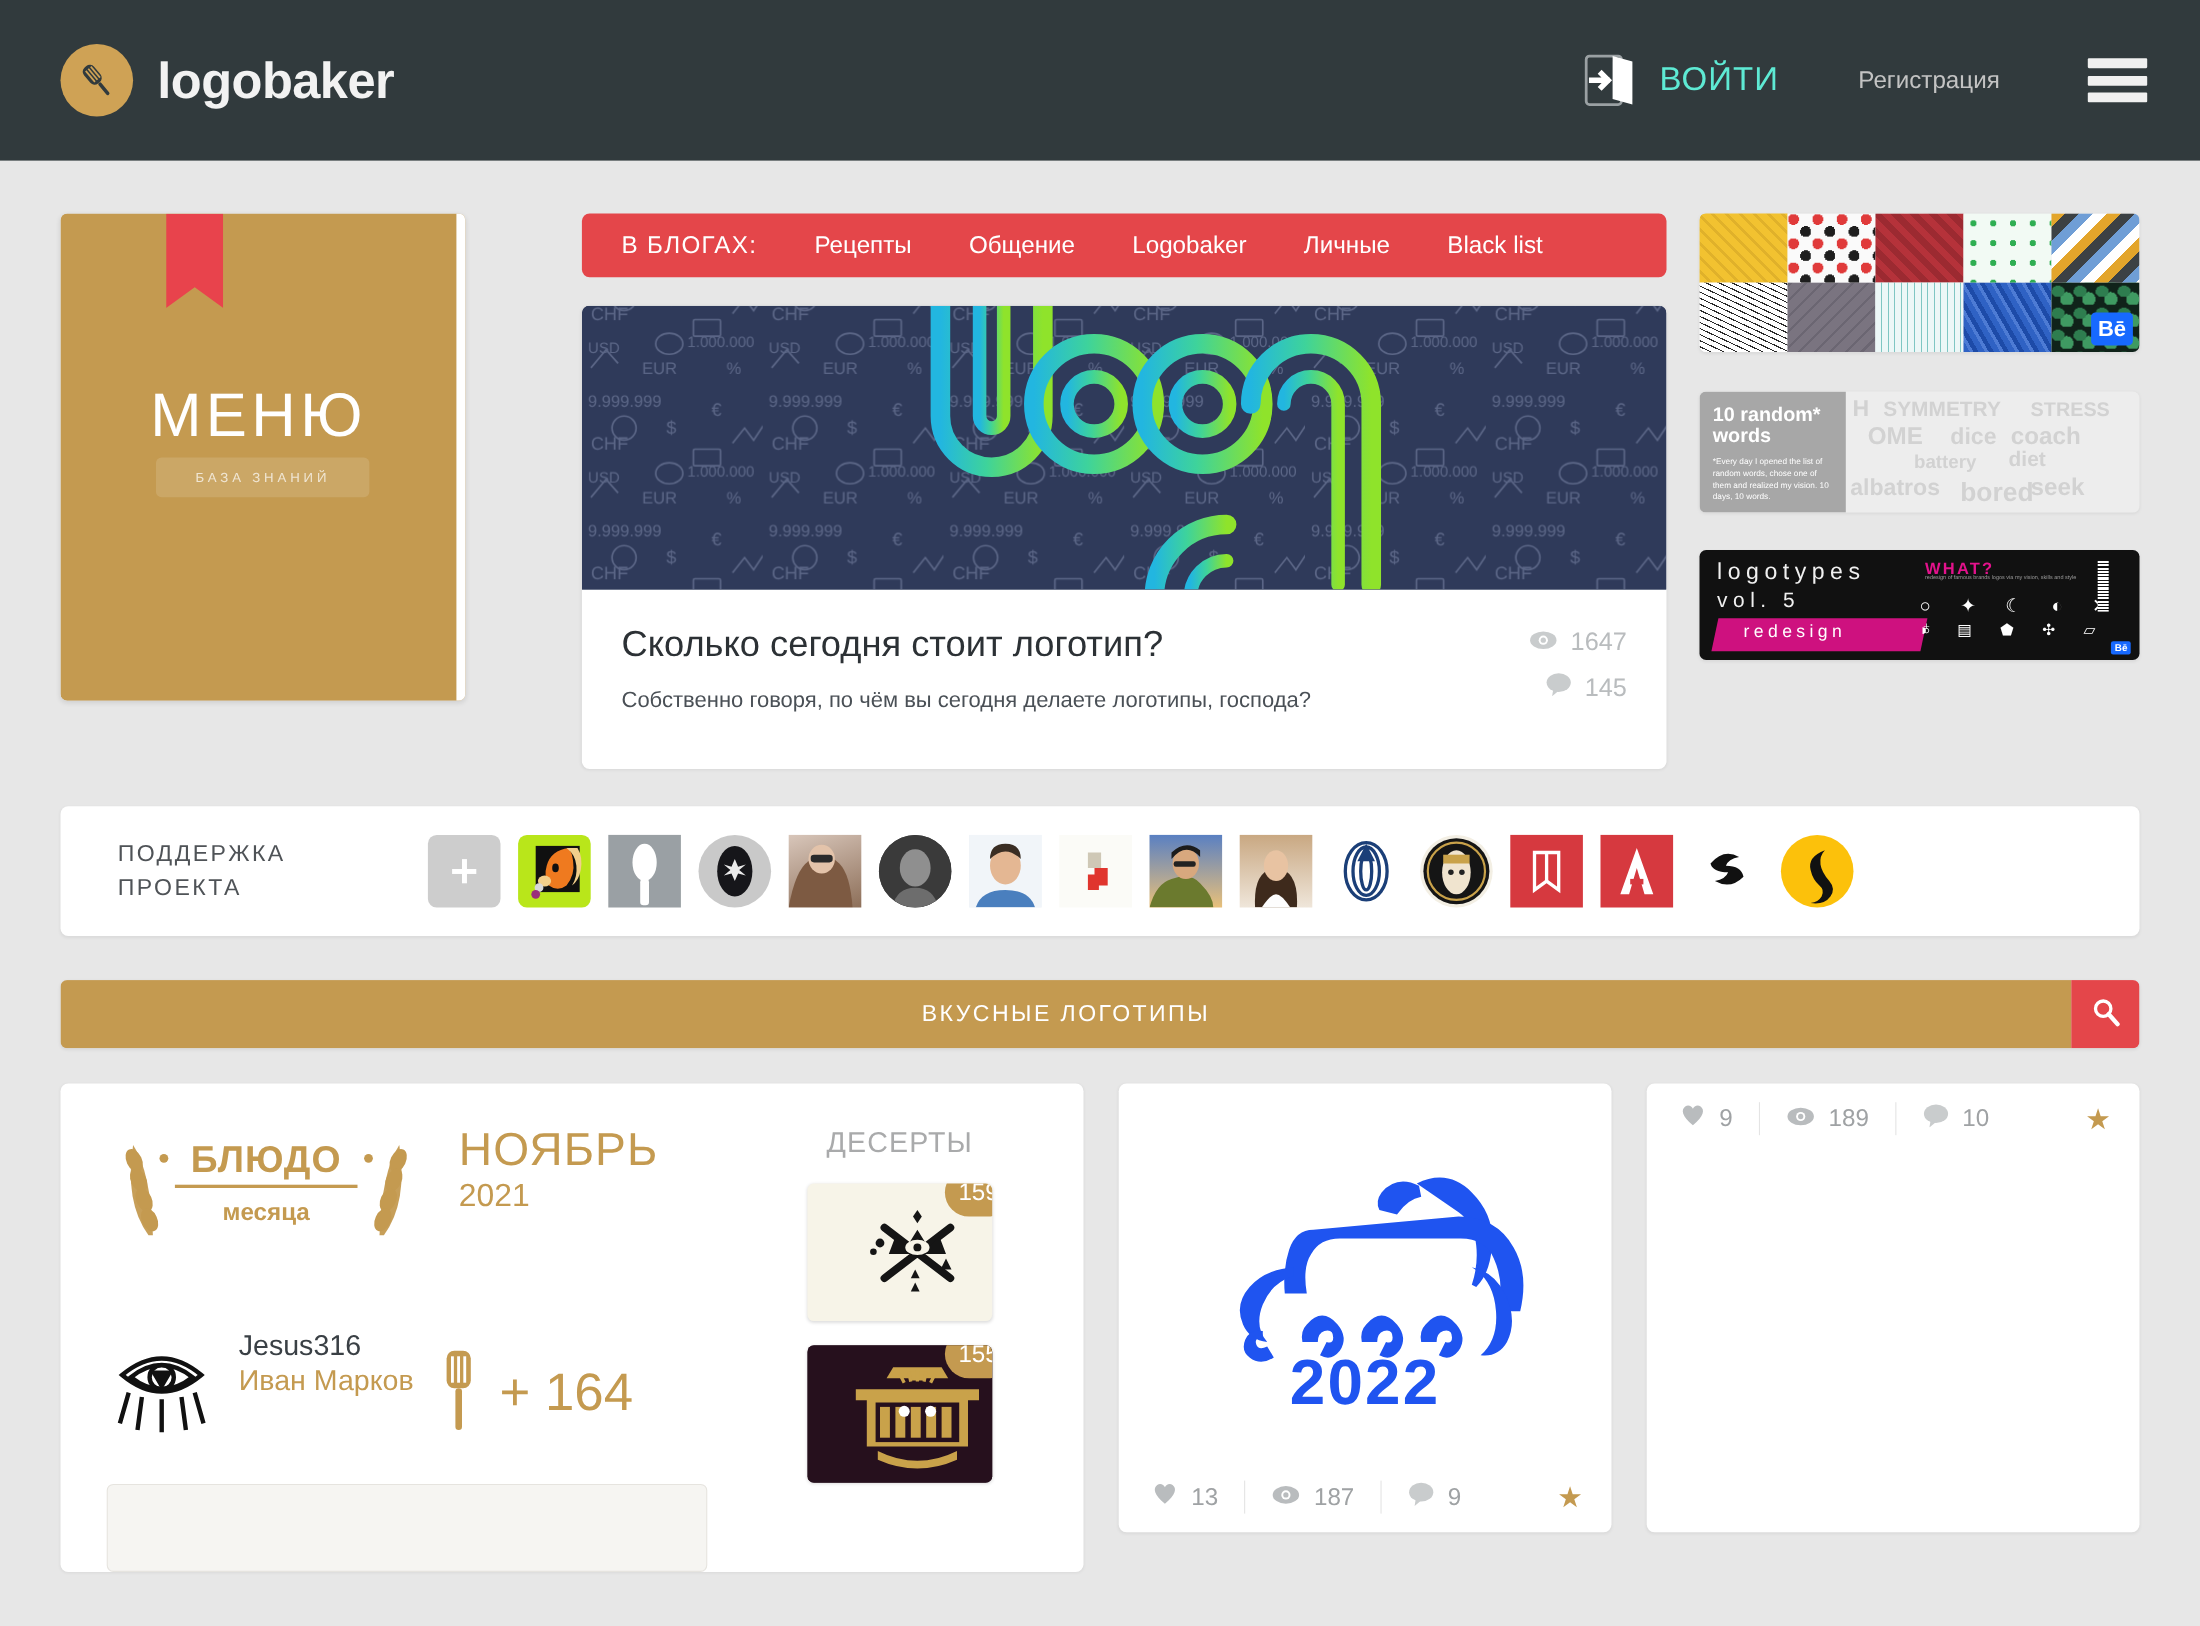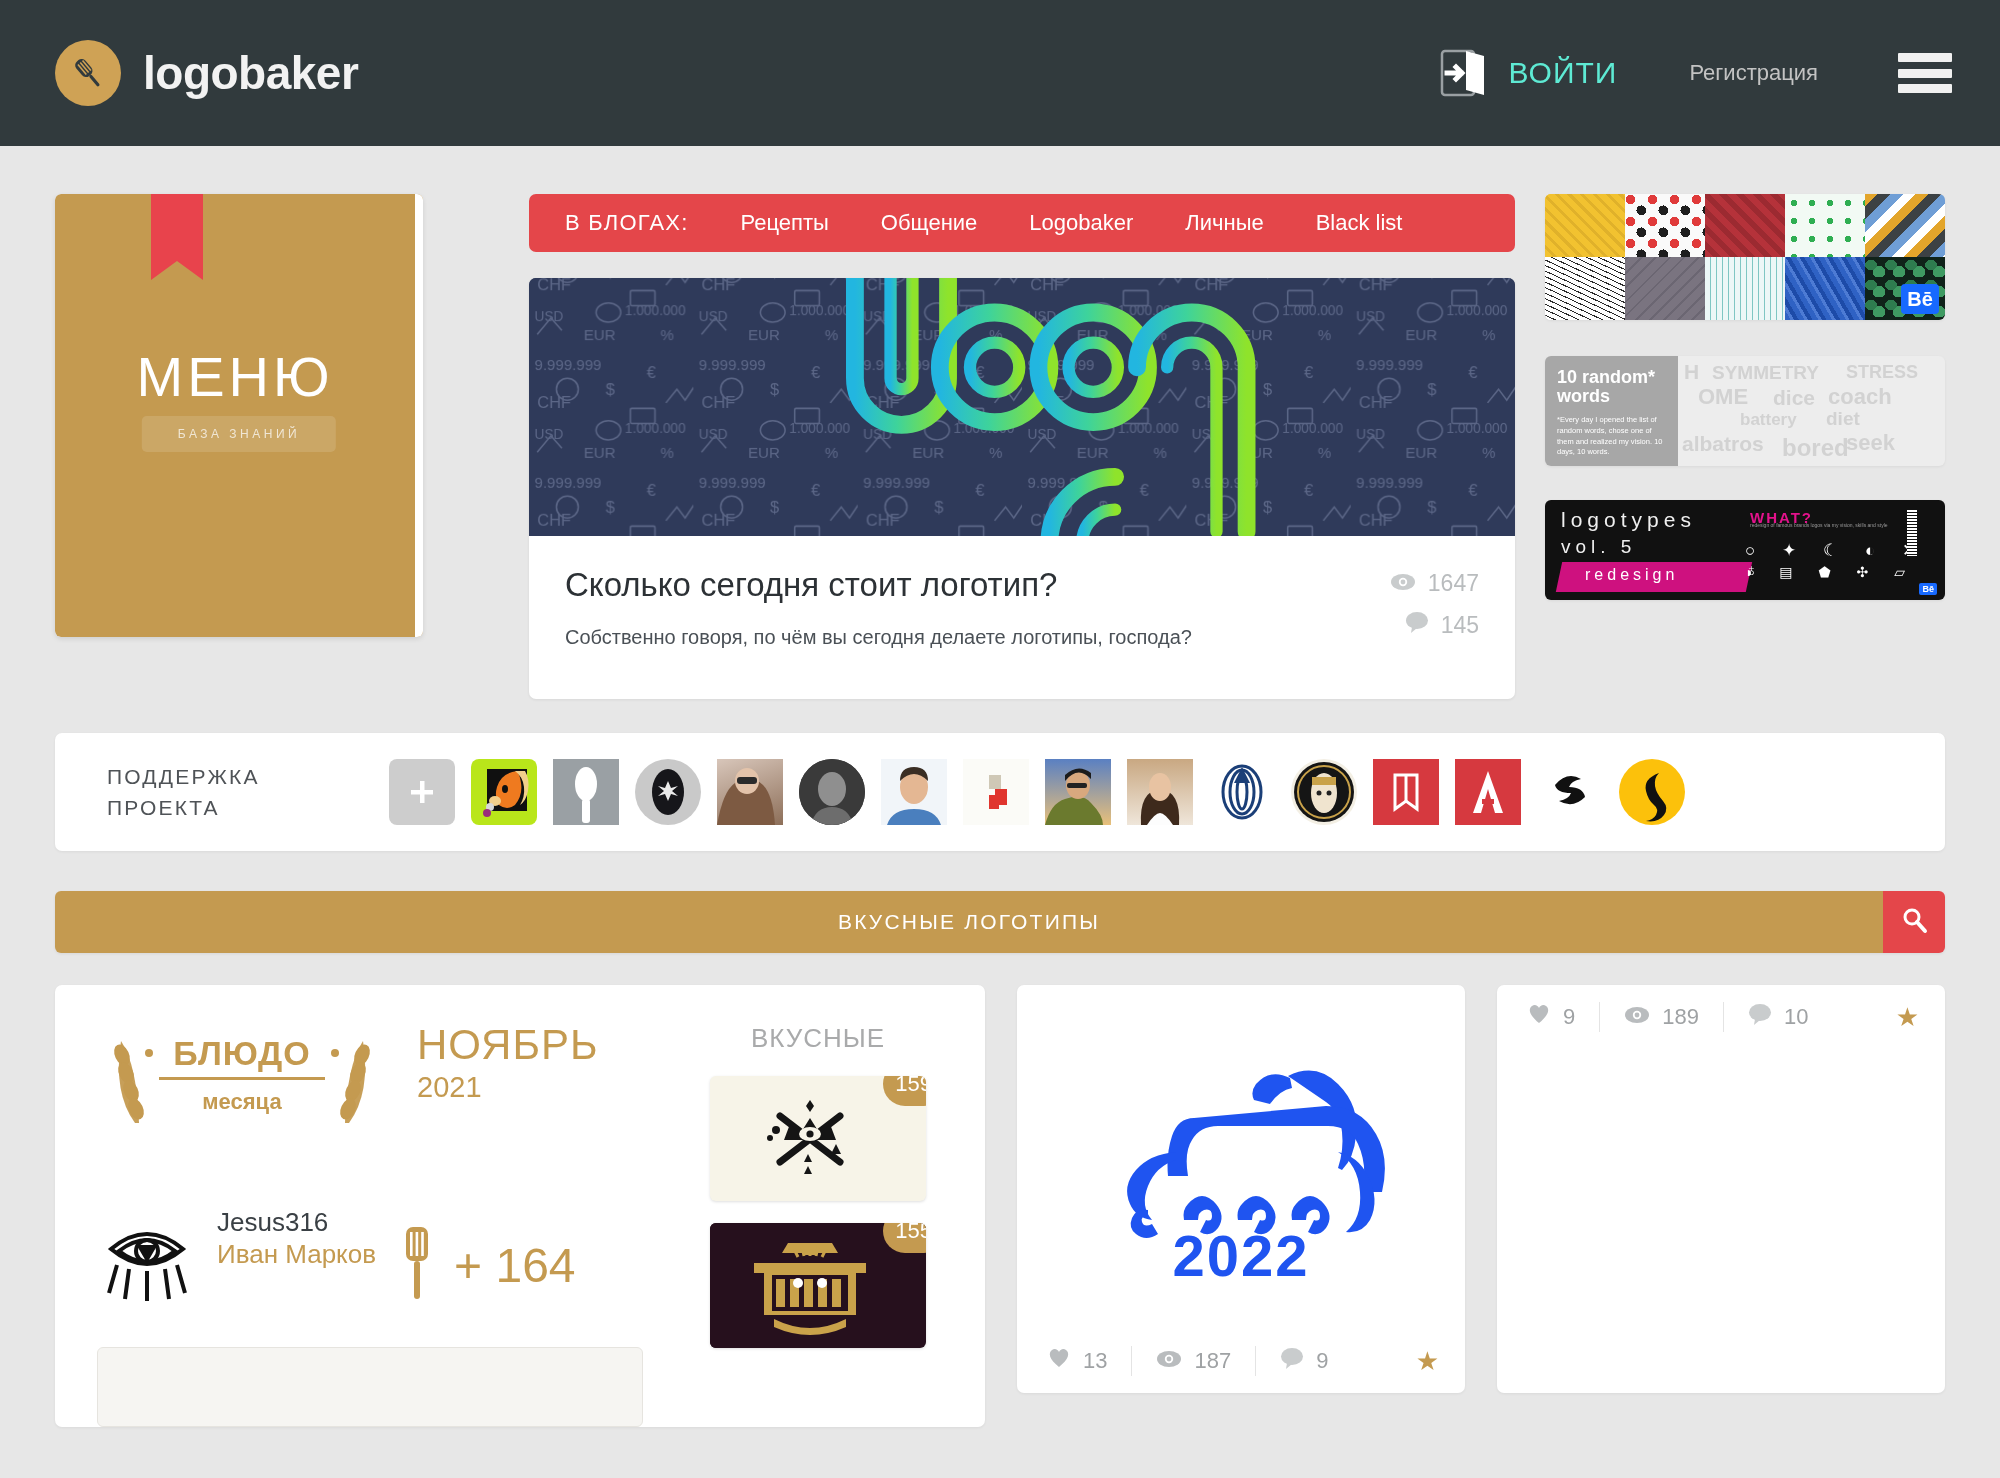--- a/index.html
+++ b/index.html
@@ -255,21 +255,21 @@
   .dish-name { font-size: 26px; color: #c49a50; line-height: 1.25; }
   .dish-plus { display: flex; align-items: center; gap: 16px; margin-top: 16px; }
   .dish-plus-num { color: #c49a50; font-size: 48px; }
   .dish-input {
     margin: 36px 42px 0 0; height: 80px; background: #f6f5f2;
     border: 1px solid #e6e4df; border-radius: 6px;
   }
   .dish-right { width: 300px; flex: 0 0 300px; padding-right: 34px; }
   .desserts-label { text-align: center; color: #a9aaab; font-size: 26px; letter-spacing: 1px; }
   .dessert-thumb {
-    position: relative; margin: 22px auto 0 auto; width: 216px; height: 125px;
+    position: relative; margin: 22px auto 0 auto; width: 168px; height: 125px;
     border-radius: 6px; overflow: hidden; cursor: pointer;
     box-shadow: 0 1px 3px rgba(0,0,0,.13);
   }
   .dessert-badge {
     position: absolute; right: -18px; top: -14px;
     min-width: 56px; height: 44px; padding: 0 12px;
     background: #c49a50; color: #fff; font-size: 22px;
     border-radius: 22px; display: flex; align-items: center; justify-content: center;
     z-index: 3;
   }
@@ -702,21 +702,21 @@
               </svg>
             </span>
             <span class="dish-plus-num">+ 164</span>
           </div>
         </div>
 
         <div class="dish-input"></div>
       </div>
 
       <div class="dish-right">
-        <div class="desserts-label">ВКУСНЫЕ</div>
+        <div class="desserts-label">ДЕСЕРТЫ</div>
 
         <div class="dessert-thumb" style="background:#f7f4e8;">
           <div class="dessert-badge">159</div>
           <svg width="200" height="125" viewBox="0 0 200 125">
             <g fill="#151515" transform="translate(100,62)">
               <path d="M-30 -22 l60 46 M30 -22 l-60 46" stroke="#151515" stroke-width="7" stroke-linecap="round"></path>
               <path d="M-26 2 l6 -16 l10 10 l10 -16 l10 16 l10 -10 l6 16z"></path>
               <ellipse cx="0" cy="-4" rx="11" ry="7" fill="#f7f4e8"></ellipse>
               <circle cx="0" cy="-4" r="3.6" fill="#151515"></circle>
               <path d="M-4 -32 l4 -6 l4 6 l-4 6z"></path>

